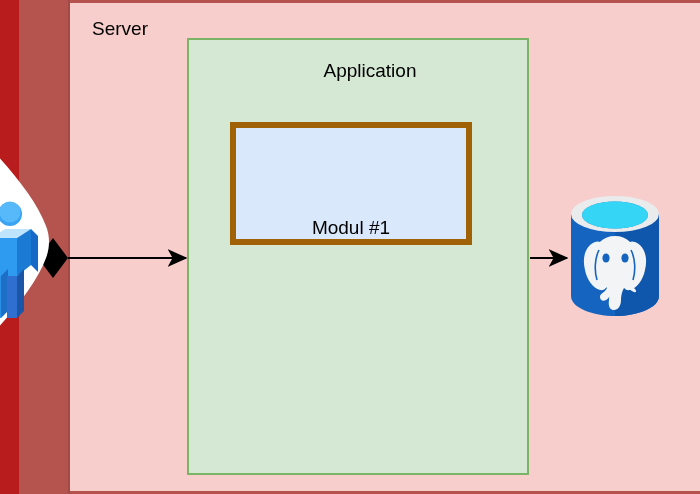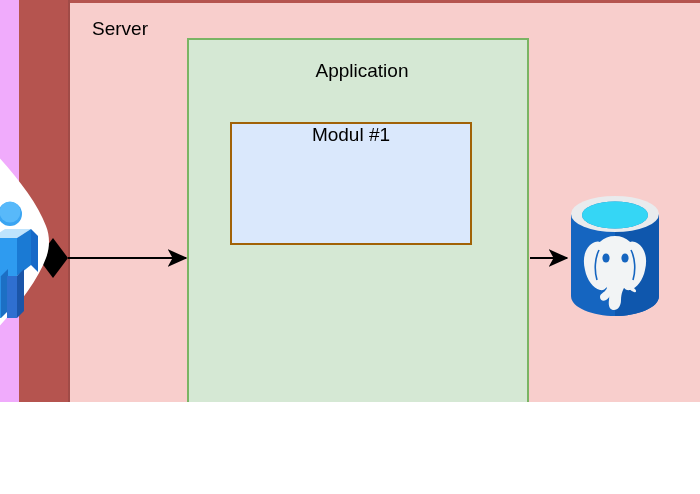--- a/index.html
+++ b/index.html
@@ -7,23 +7,23 @@
     padding: 0;
     background: #ffffff;
   }
   body {
     font-family: "Liberation Sans", sans-serif;
   }
 
   #diagram-canvas {
     position: relative;
     width: 700px;
-    height: 402px;
+    height: 494px;
     overflow: hidden;
-    background: #f0abfc;
+    background: #b91c1c;
   }
 
   
   .server-zone {
     position: absolute;
     left: 19px;
     top: 0px;
     width: 681px;
     height: 494px;
     background: #f8cecc;
@@ -60,39 +60,39 @@
     top: 38px;
     width: 342px;
     height: 437px;
     background: #d5e8d4;
     border: 2px solid #7ab464;
     box-sizing: border-box;
   }
 
   .application-label {
     position: absolute;
-    left: 4px;
+    left: 12px;
     top: 20px;
     width: 100%;
     text-align: center;
     font-size: 19px;
     color: #000000;
   }
 
   
   .module-box {
     position: absolute;
     left: 228px;
     width: 242px;
     height: 123px;
     background: #dae8fc;
-    border: 2px solid #a16207;
+    border: 6px solid #a16207;
     box-sizing: border-box;
     display: flex;
-    align-items: flex-start;
+    align-items: flex-end;
     justify-content: center;
   }
   .module-box.m1 { top: 120px; }
   .module-box.m2 { top: 315px; }
 
   .module-label {
     font-size: 19px;
     color: #000000;
   }
 

